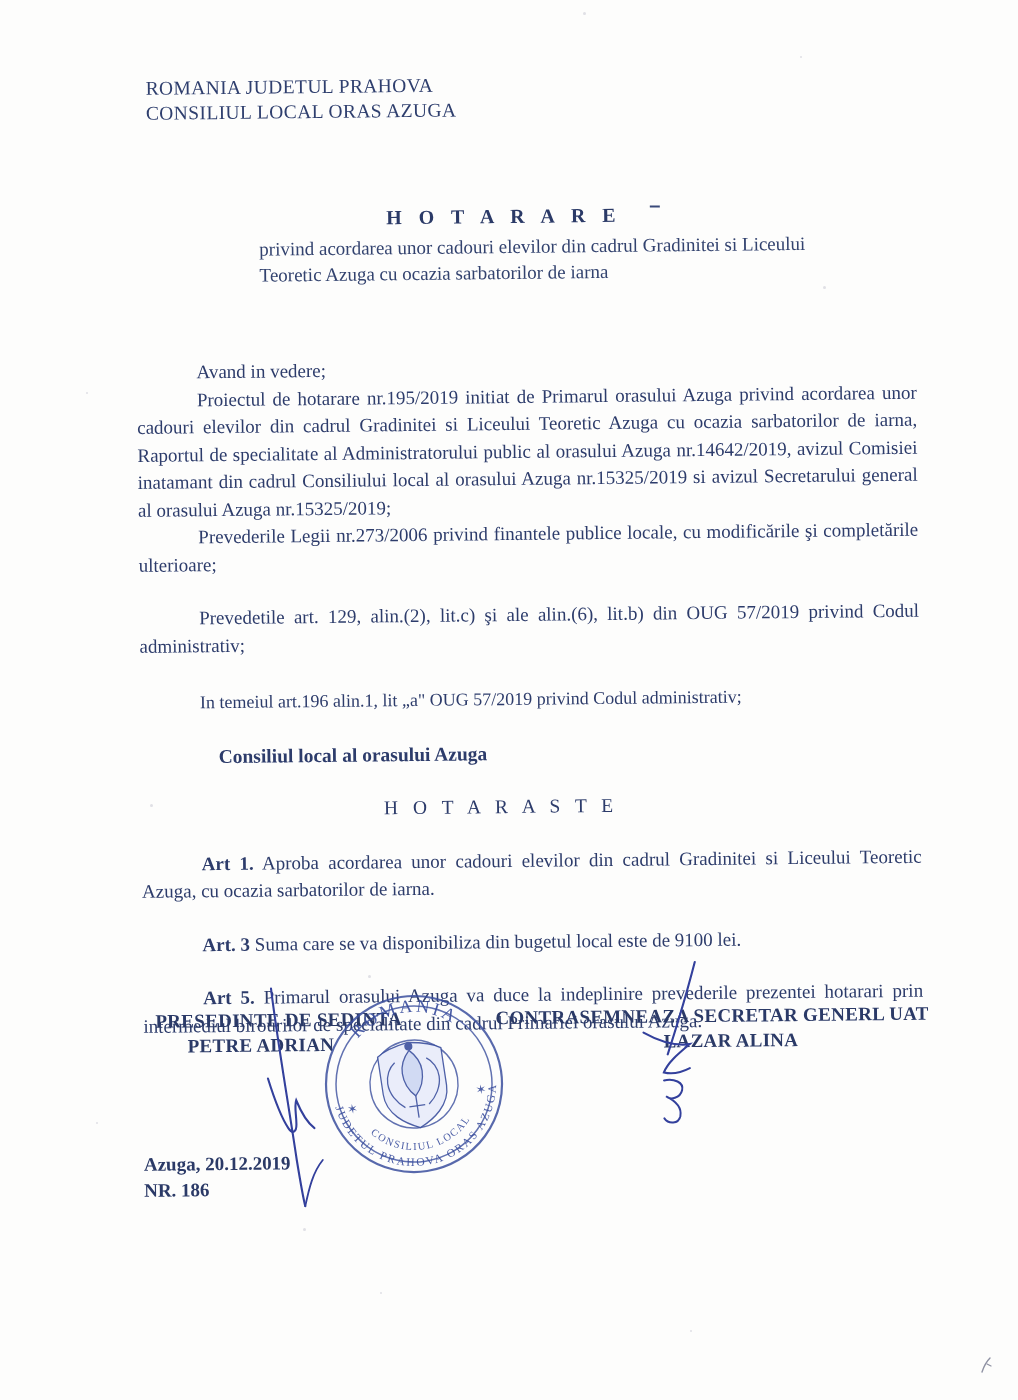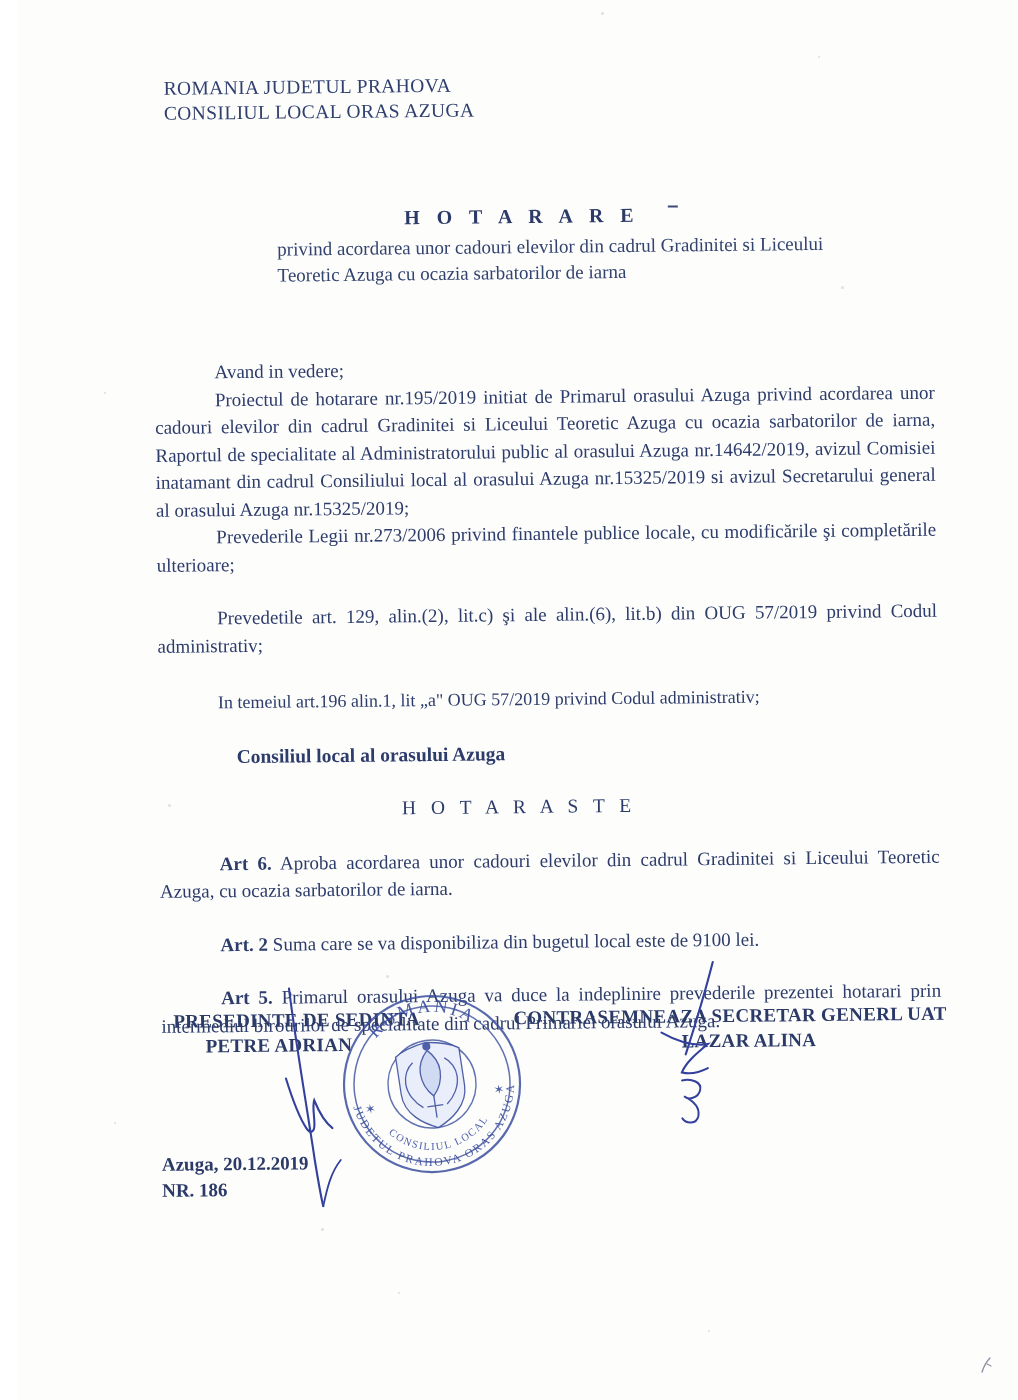--- a/index.html
+++ b/index.html
@@ -12,21 +12,20 @@
     height: 1400px;
     position: relative;
     overflow: hidden;
     font-family: "Liberation Serif", serif;
     color: #2b3a67;
   }
   .page {
     position: absolute;
     inset: 0;
     background: #fdfdfc;
-    margin-left: 18px;
   }
   
   .speck {
     position: absolute;
     background: #c9c9d4;
     border-radius: 50%;
     opacity: .55;
   }
   .doc {
     position: absolute;
@@ -215,25 +214,25 @@
 
       <p class="p-temeiul">
         <span class="ind-s"></span><span>In temeiul art.196 alin.1, lit „a" OUG 57/2019 privind Codul administrativ;</span>
       </p>
 
       <p class="consiliul">Consiliul local al orasului Azuga</p>
 
       <p class="hotaraste">H O T A R A S T E</p>
 
       <p class="art">
-        <span class="ind-s"></span><b>Art 6.</b><span> Aproba acordarea unor cadouri elevilor din cadrul Gradinitei si  Liceului Teoretic Azuga, cu ocazia sarbatorilor de iarna.</span>
+        <span class="ind-s"></span><b>Art 1.</b><span> Aproba acordarea unor cadouri elevilor din cadrul Gradinitei si  Liceului Teoretic Azuga, cu ocazia sarbatorilor de iarna.</span>
       </p>
 
       <p class="art">
-        <span class="ind-s"></span><b>Art. 2</b><span> Suma care se va disponibiliza din bugetul local este de 9100 lei.</span>
+        <span class="ind-s"></span><b>Art. 3</b><span> Suma care se va disponibiliza din bugetul local este de 9100 lei.</span>
       </p>
 
       <p class="art">
         <span class="ind-s"></span><b>Art 5.</b><span> Primarul orasului Azuga va duce la indeplinire prevederile prezentei hotarari prin intermediul birourilor de specialitate din cadrul Primariei orasului Azuga.</span>
       </p>
 
     </div>
 
     <div class="signatures">
       <div class="sig-left">

